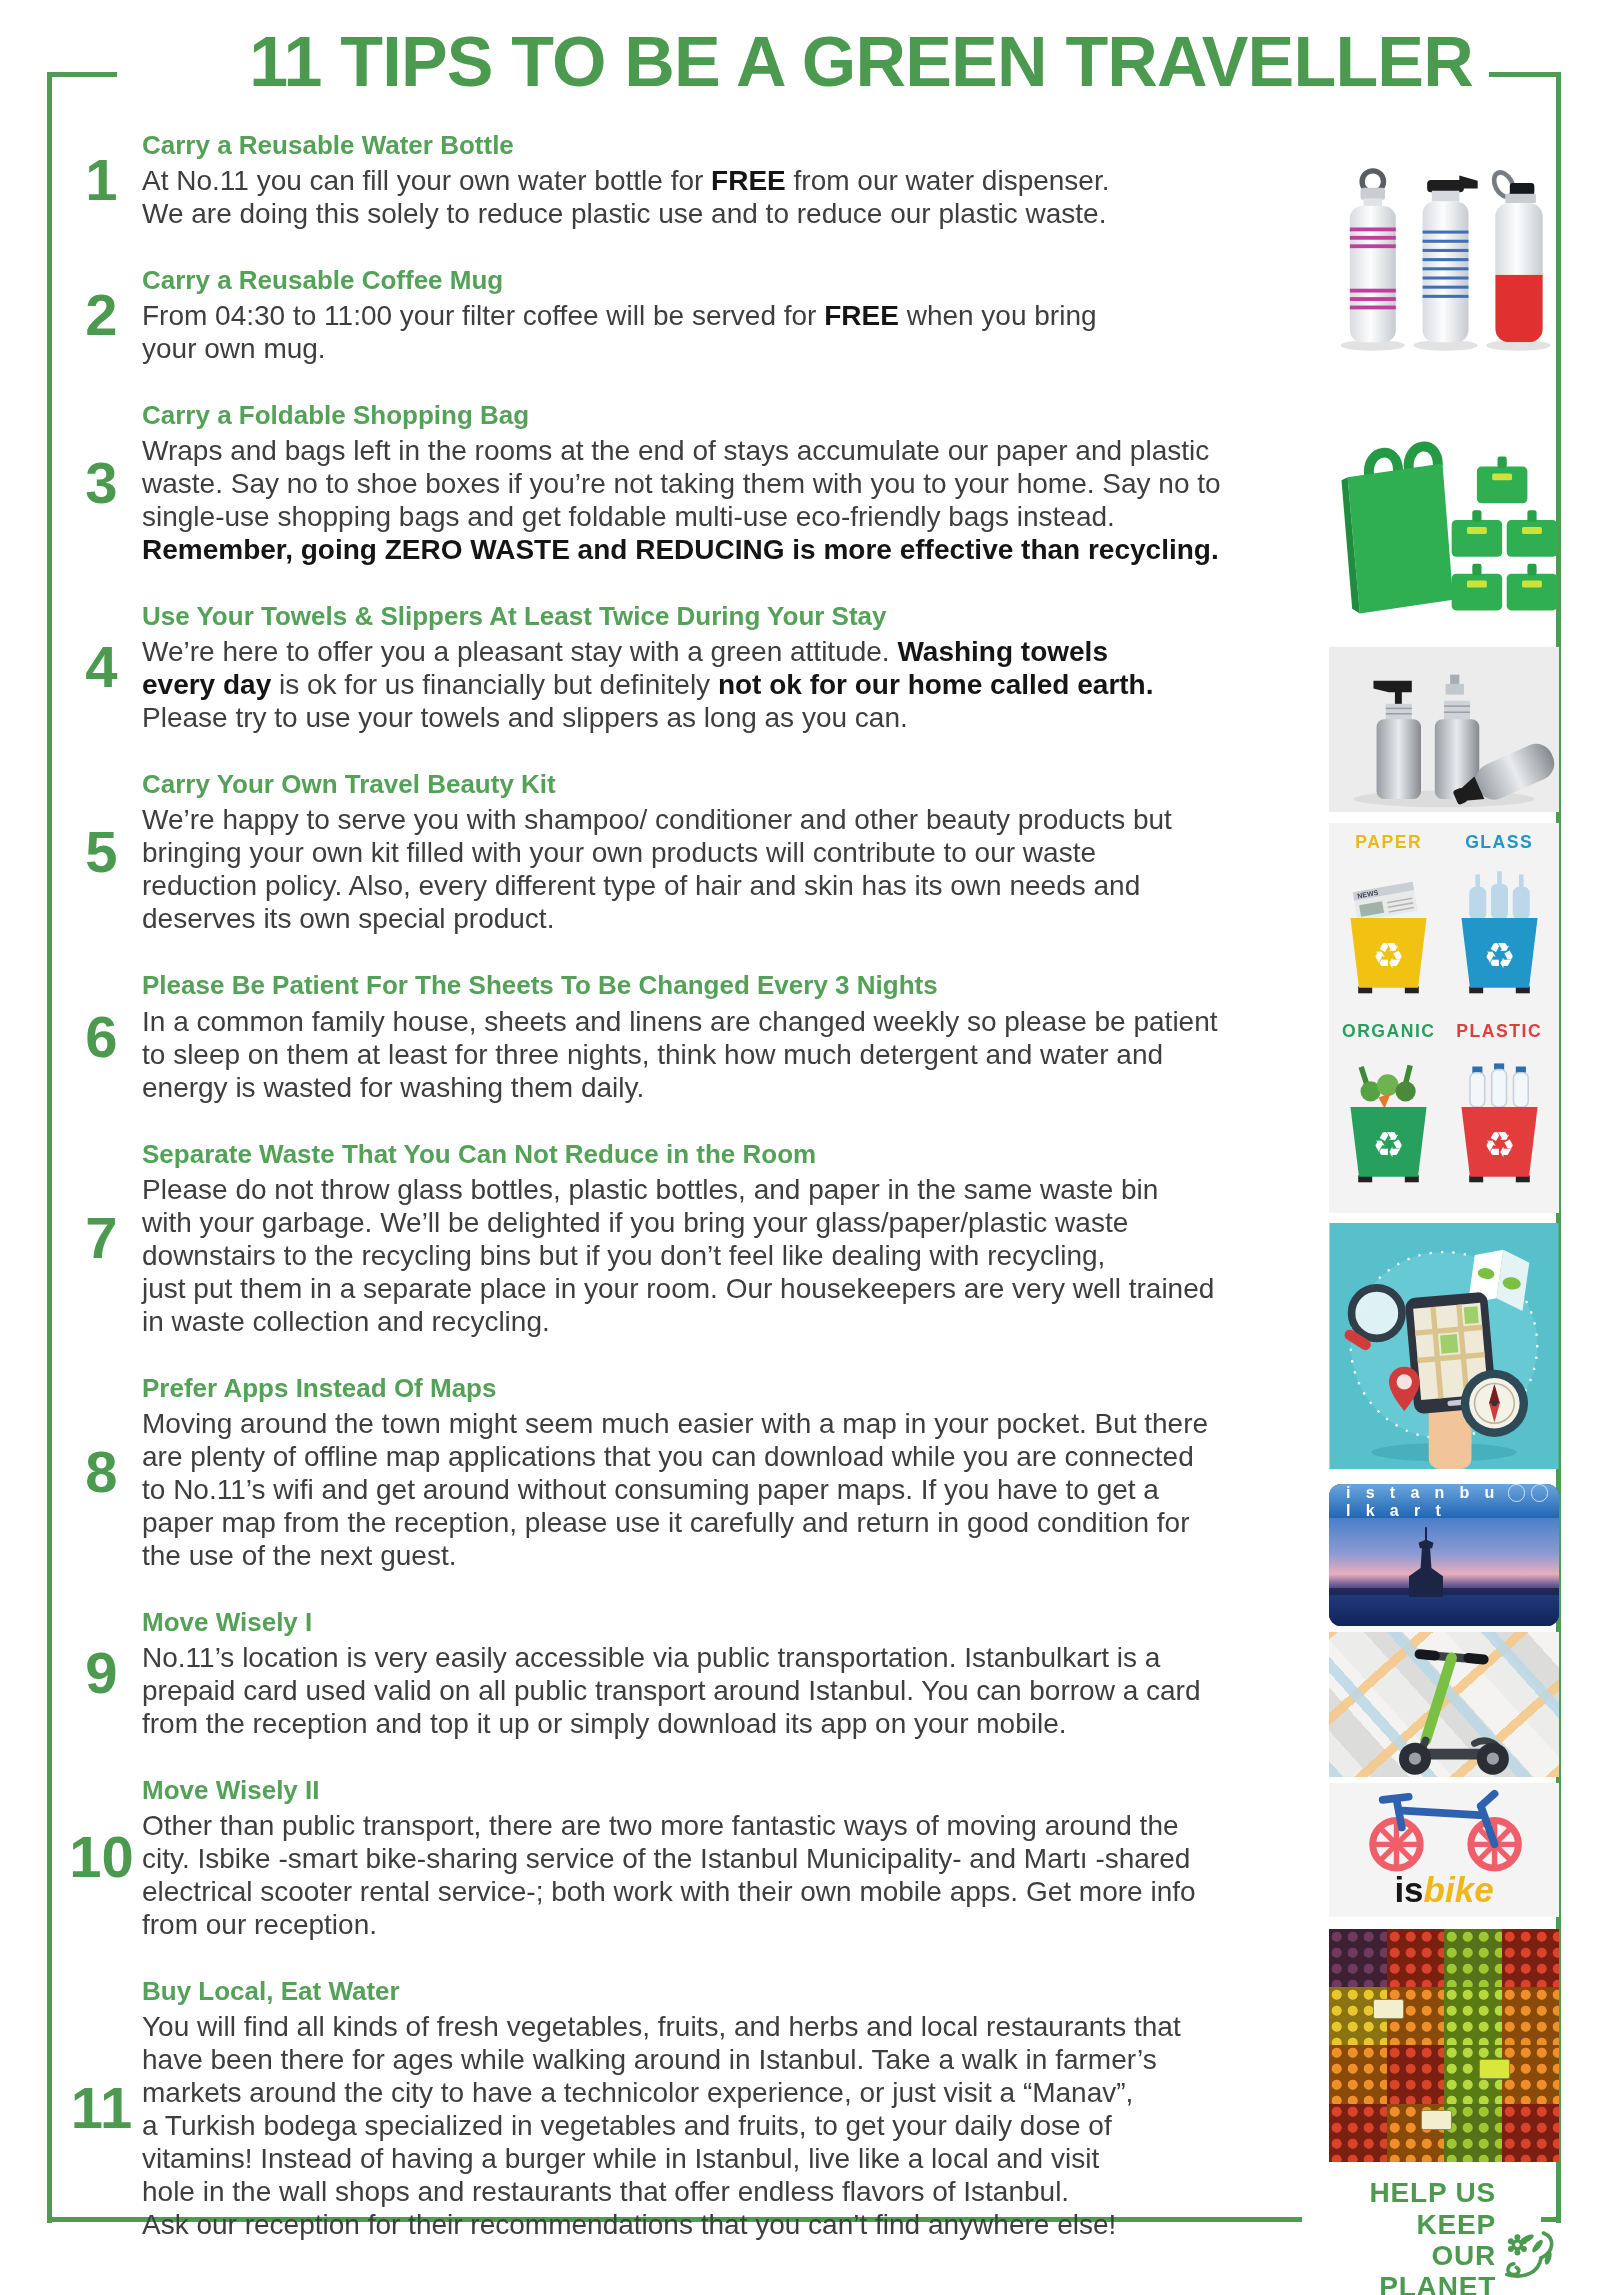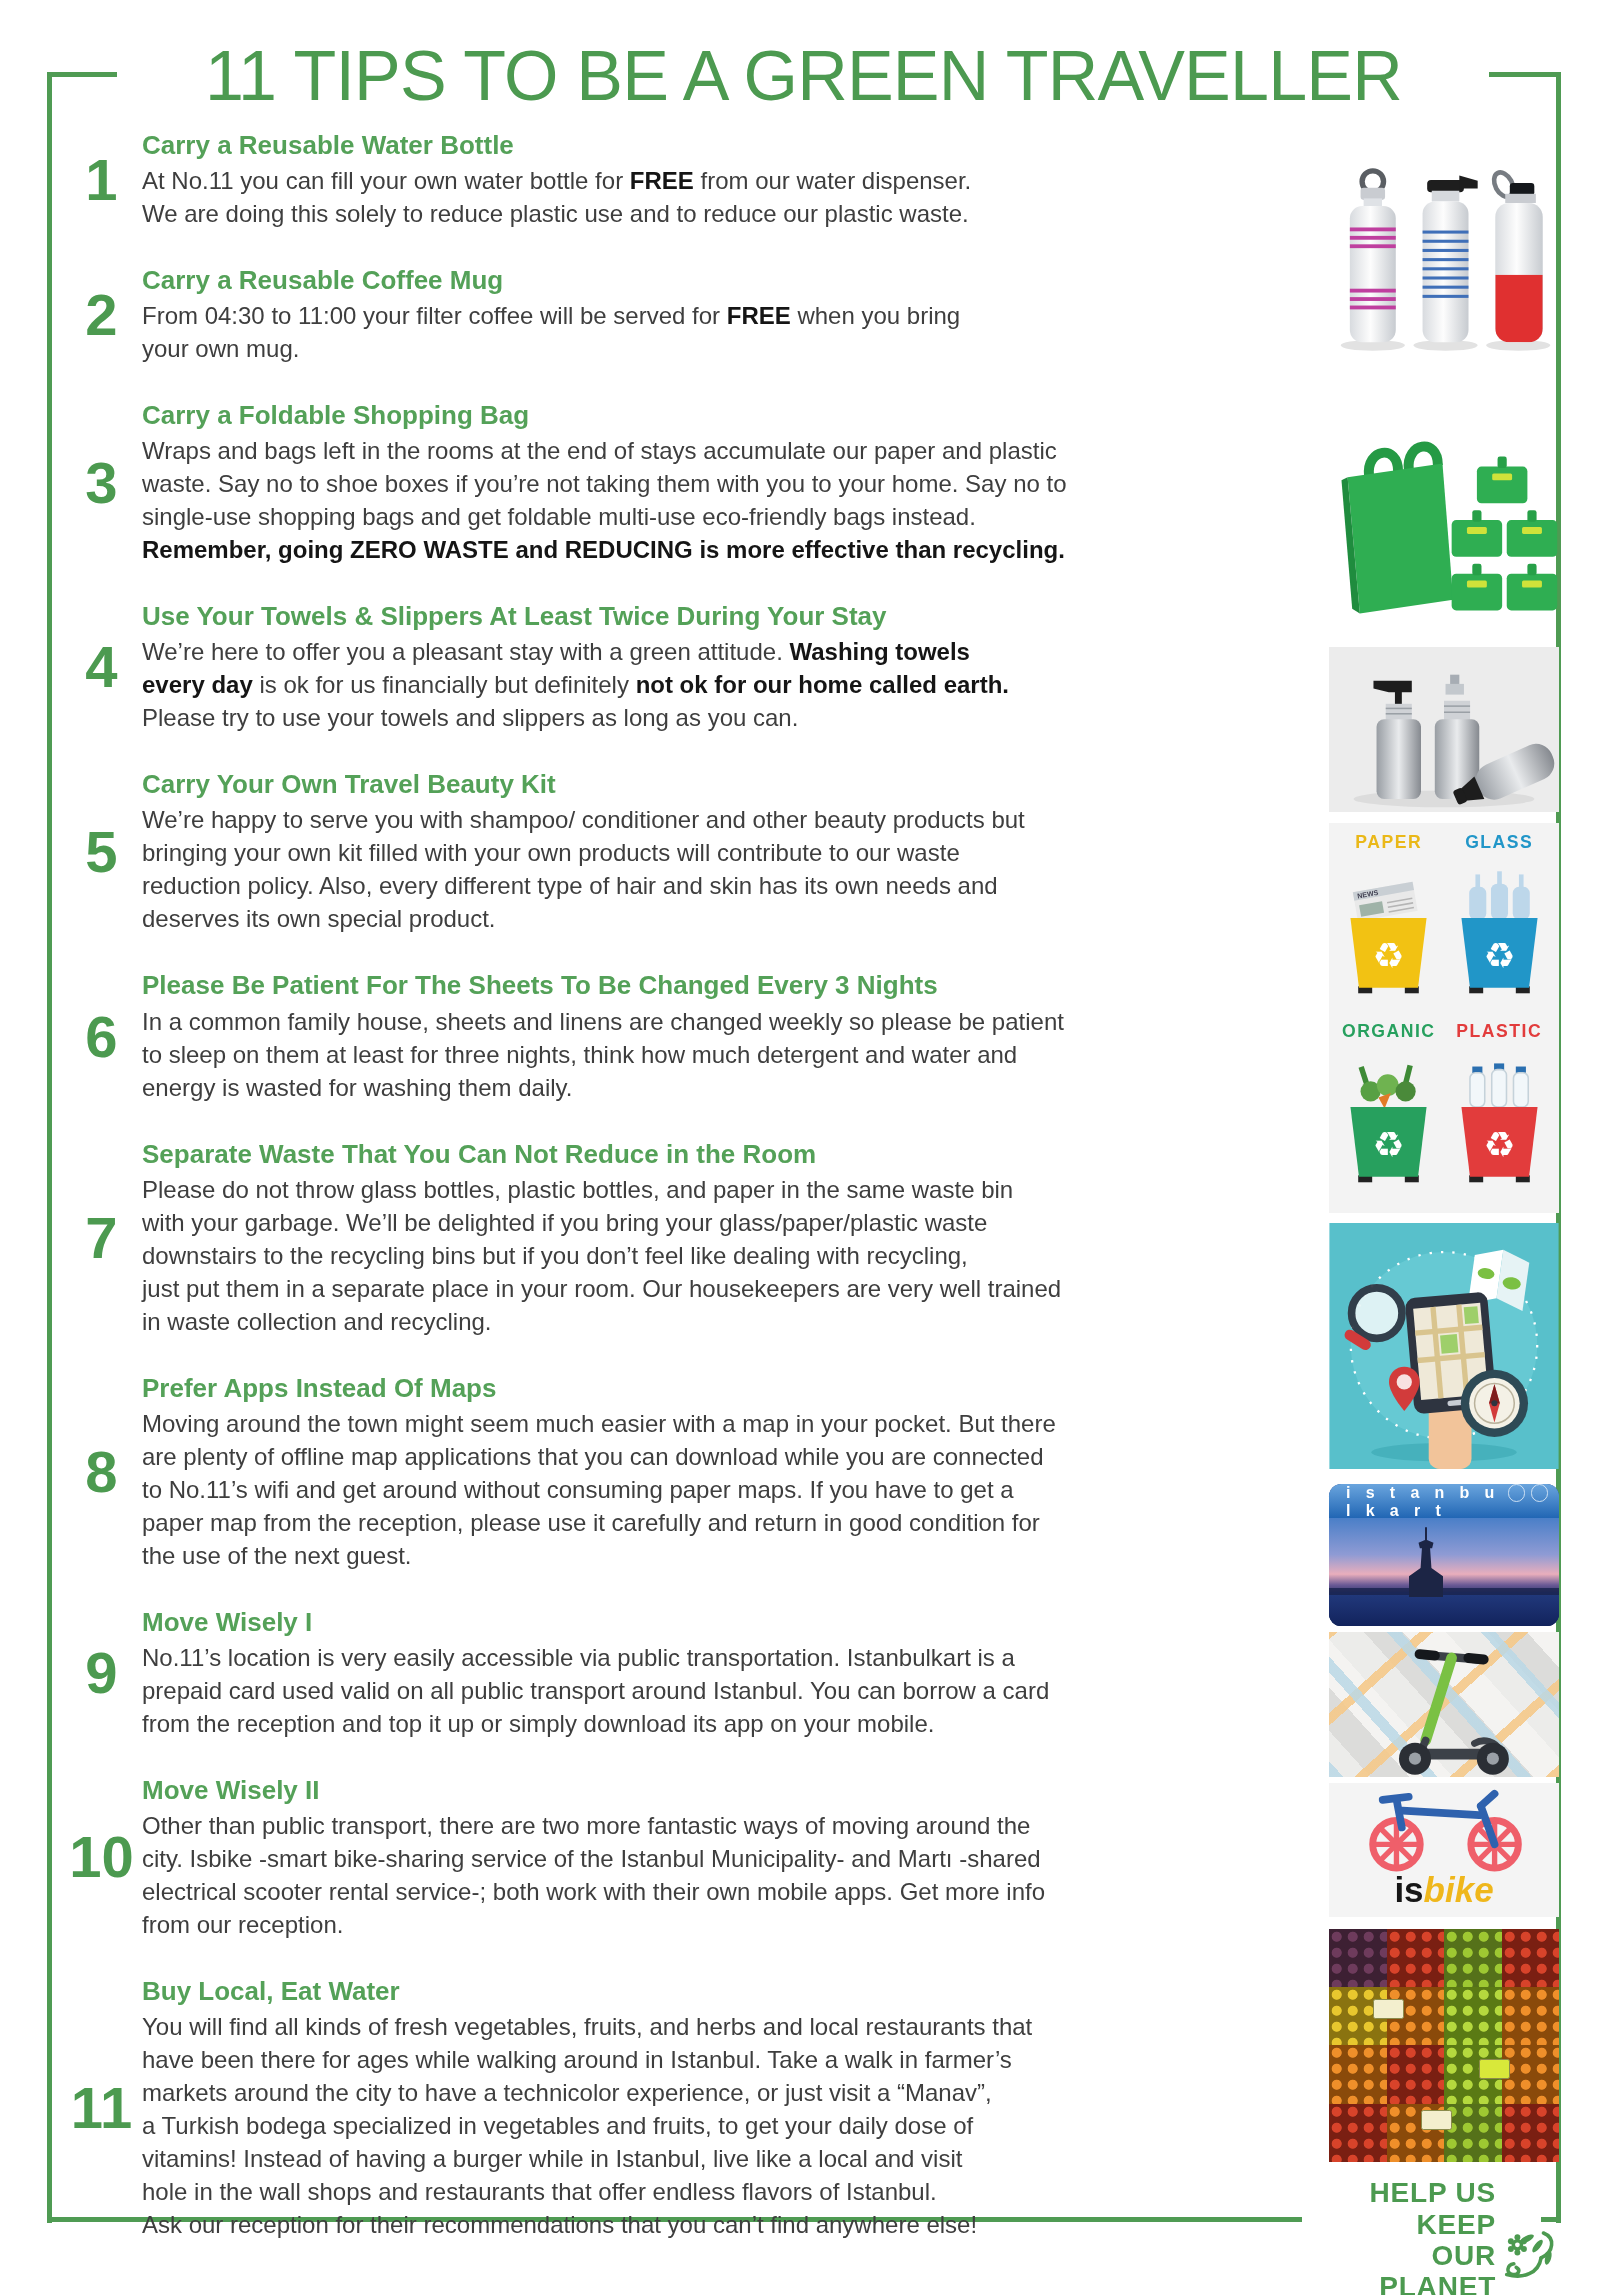--- a/index.html
+++ b/index.html
@@ -2,31 +2,31 @@
 <html style="font-size:12.2px"><head>
 <meta charset="utf-8">
 <style>
   html,body { margin:0; padding:0; background:#ffffff; }
   .page {
     position:relative; width:1607px; height:2295px; background:#ffffff;
     font-family:"Liberation Sans", sans-serif; overflow:hidden;
   }
   .frame { position:absolute; background:#4f9b53; }
   .page-title {
-    position:absolute; top:41px; left:134px; width:1339px; margin:0;
-    text-align:center; font-size:70px; font-weight:400; letter-spacing:-0.8px;
+    position:absolute; top:27px; left:134px; width:1339px; margin:0;
+    text-align:right; font-size:70px; font-weight:700; letter-spacing:-0.8px;
     color:#4c9a50; line-height:1.0; white-space:nowrap;
   }
   .content { position:absolute; left:61px; top:129px; width:1498px; display:flex; gap:18.4px; }
   .tips { flex:1; min-width:0; }
   .tip { display:flex; align-items:center; margin-bottom:34px; }
   .tip-number { flex:none; width:81px; text-align:center; font-size:58px; font-weight:700; color:#4c9a50; line-height:1; }
   .tip-content { flex:1; min-width:0; }
   .tip-heading { margin:0 0 3.1px 0; font-size:26px; line-height:32px; font-weight:700; color:#54a158; }
-  .tip-body { margin:0; font-size:24px; line-height:33px; color:#3e3e3e; white-space:pre-line; }
+  .tip-body { margin:0; font-size:28px; line-height:33px; color:#3e3e3e; white-space:pre-line; }
   .tip-body .b { font-weight:700; color:#151515; }
 
   .images { flex:none; width:230px; display:flex; flex-direction:column; }
   .img-block { flex:none; width:230px; overflow:hidden; position:relative; }
 
   .bins-card { background:#f3f3f3; height:390px; margin-top:11.5px; padding:9.2px 6.1px 6.1px;
     box-sizing:border-box; display:grid; grid-template-columns:1fr 1fr; grid-template-rows:1fr 1fr; row-gap:3.1px; column-gap:3.1px; }
   .bin-cell { display:flex; flex-direction:column; align-items:center; }
   .bin-label { font-size:17.6px; font-weight:700; letter-spacing:1.5px; color:var(--label); }
   .bin-cell svg { flex:1; width:101px; }

